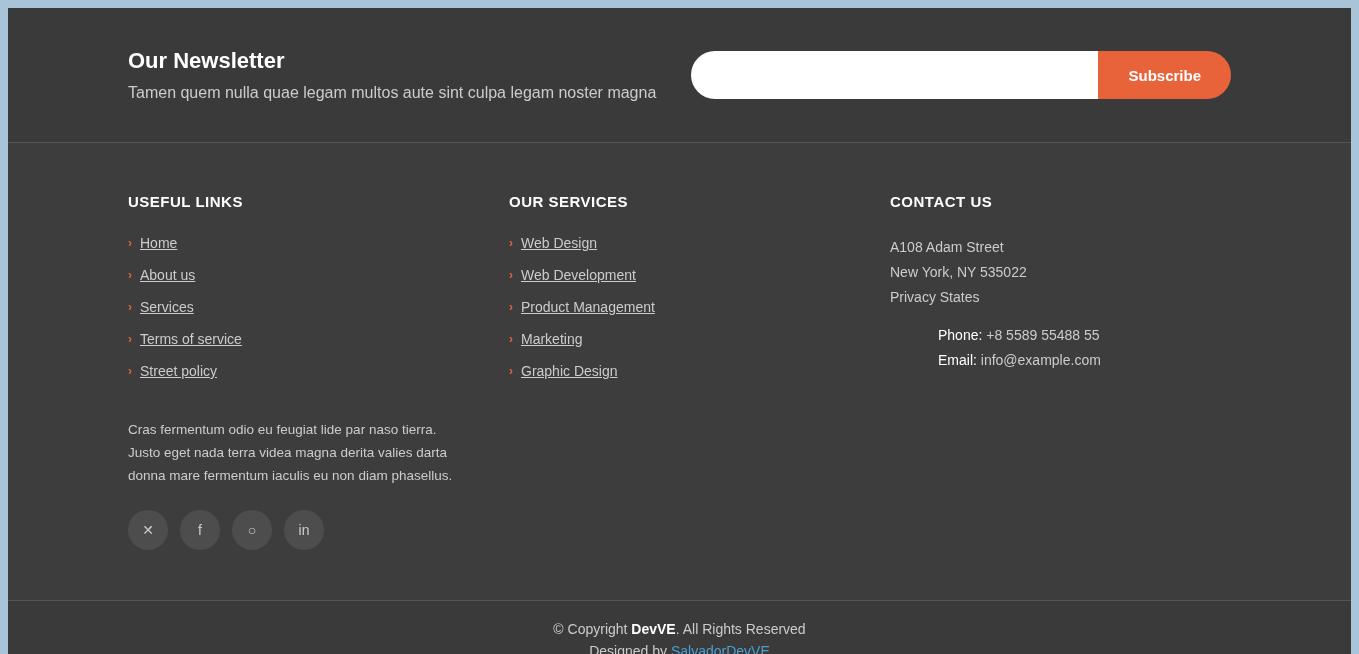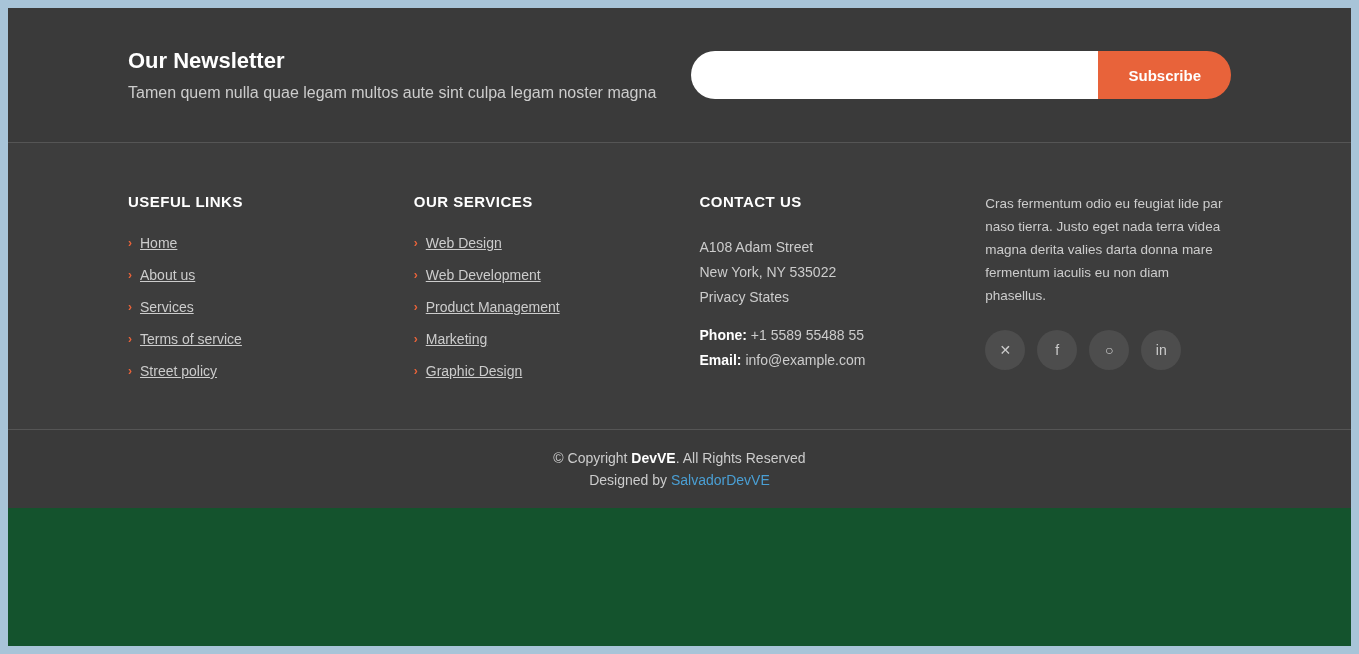--- a/index.html
+++ b/index.html
@@ -67,21 +67,21 @@
       font-weight: 600;
       cursor: pointer;
       white-space: nowrap;
     }
 
     
     .footer-main {
       background: #3d3d3d;
       padding: 50px 120px 50px 120px;
       display: grid;
-      grid-template-columns: 1fr 1fr 1fr 1fr;
+      grid-template-columns: 1fr 1fr 1fr;
       gap: 40px;
       border-bottom: 1px solid #555;
     }
 
     .footer-col h3 {
       color: #ffffff;
       font-size: 15px;
       font-weight: 700;
       text-transform: uppercase;
       margin-bottom: 25px;
@@ -131,21 +131,22 @@
     }
 
     .contact-info p {
       color: #cccccc;
       font-size: 14px;
       line-height: 1.8;
     }
 
     .contact-info p span.label {
       color: #ffffff;
-      font-weight: 700;
+      font-weight: 400;
+      margin-left: 48px;
     }
 
     
     .about-desc {
       color: #cccccc;
       font-size: 13.5px;
       line-height: 1.7;
       margin-bottom: 22px;
     }
 
@@ -269,21 +270,21 @@
     <div class="footer-col">
       <h3>CONTACT US</h3>
       <div class="contact-address">
         <p>A108 Adam Street</p>
         <p>New York, NY 535022</p>
         <p>Privacy States</p>
       </div>
       <div class="contact-info">
         <p>
           <span class="label">Phone:</span>
-          <span> +1 5589 55488 55</span>
+          <span> +8 5589 55488 55</span>
         </p>
         <p>
           <span class="label">Email:</span>
           <span> info@example.com</span>
         </p>
       </div>
     </div>
 
     <div class="footer-col">
       <p class="about-desc">Cras fermentum odio eu feugiat lide par naso tierra. Justo eget nada terra videa magna derita valies darta donna mare fermentum iaculis eu non diam phasellus.</p>

